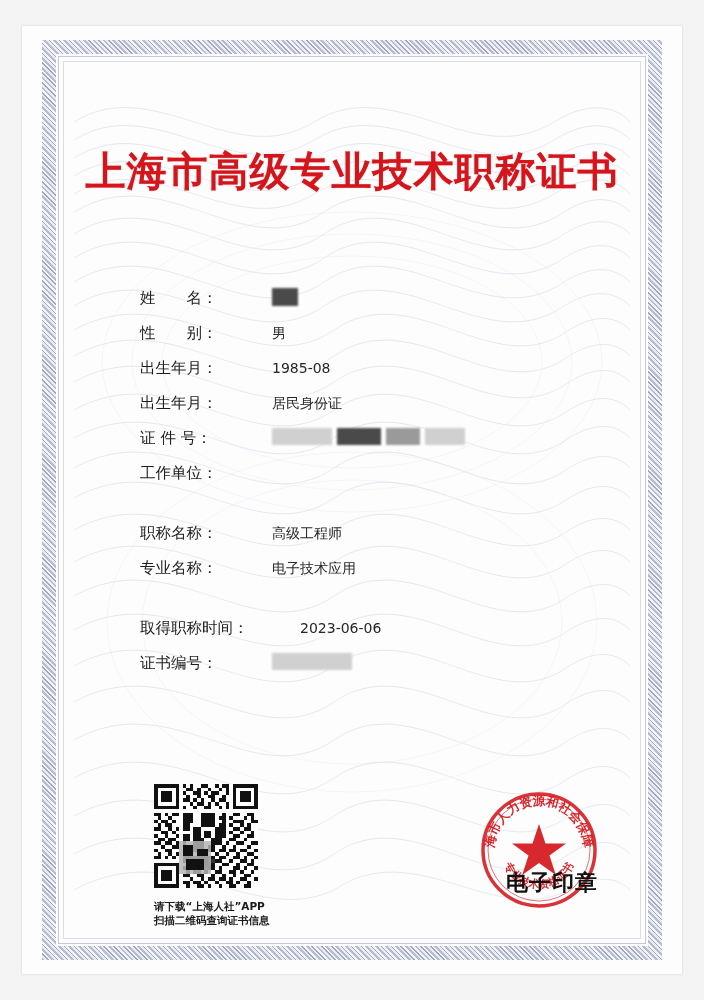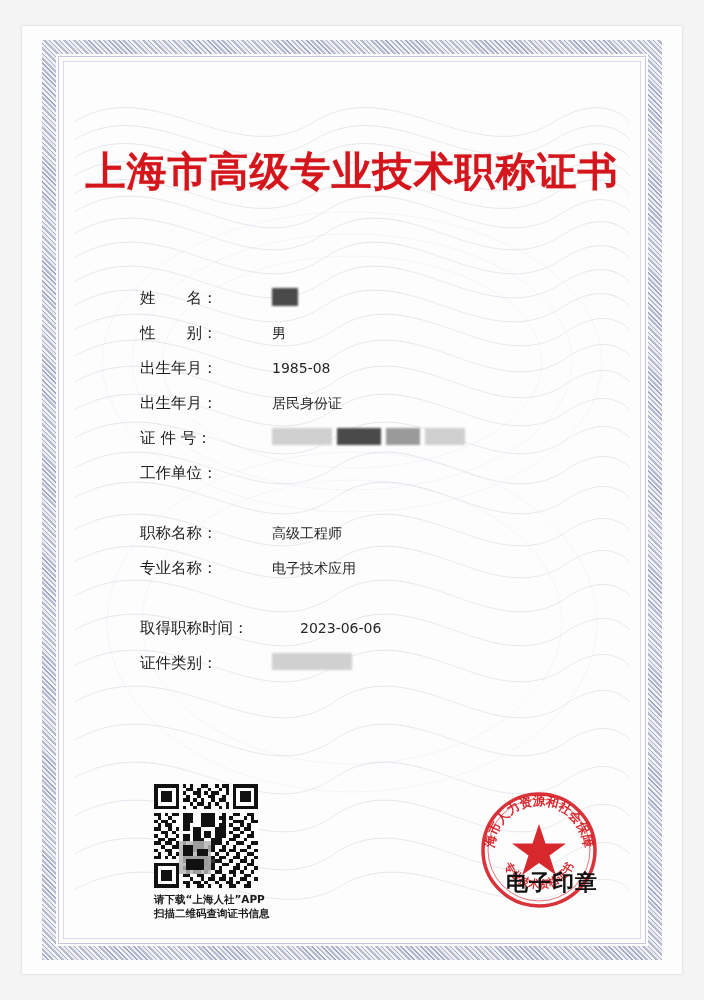--- a/index.html
+++ b/index.html
@@ -145,20 +145,21 @@
     left: 132px;
     top: 758px;
     width: 112px;
   }
   .qr {
     width: 104px;
     height: 104px;
     filter: blur(0.3px);
   }
   .qr-caption {
+    margin-top: 7px;
     font-family: "DejaVu Sans", "Liberation Sans", sans-serif;
     font-size: 10.5px;
     color: #1a1a1a;
     line-height: 14px;
     font-weight: bold;
     white-space: nowrap;
   }
 
   
   .seal {
@@ -289,21 +290,21 @@
         <div class="value">电子技术应用</div>
       </div>
 
 
       <div class="row gap-big">
         <div class="label" style="width:148px;flex:0 0 148px;">取得职称时间：</div>
         <div class="value">2023-06-06</div>
       </div>
 
       <div class="row">
-        <div class="label">证件类别：</div>
+        <div class="label">证书编号：</div>
         <div class="redact-group">
           <span class="redact-light" style="width:80px;"></span>
         </div>
       </div>
 
     </div>
 
     <div class="qr-wrap">
       <svg class="qr" viewBox="0 0 29 29" shape-rendering="crispEdges">
         <rect width="29" height="29" fill="#ffffff"></rect>

